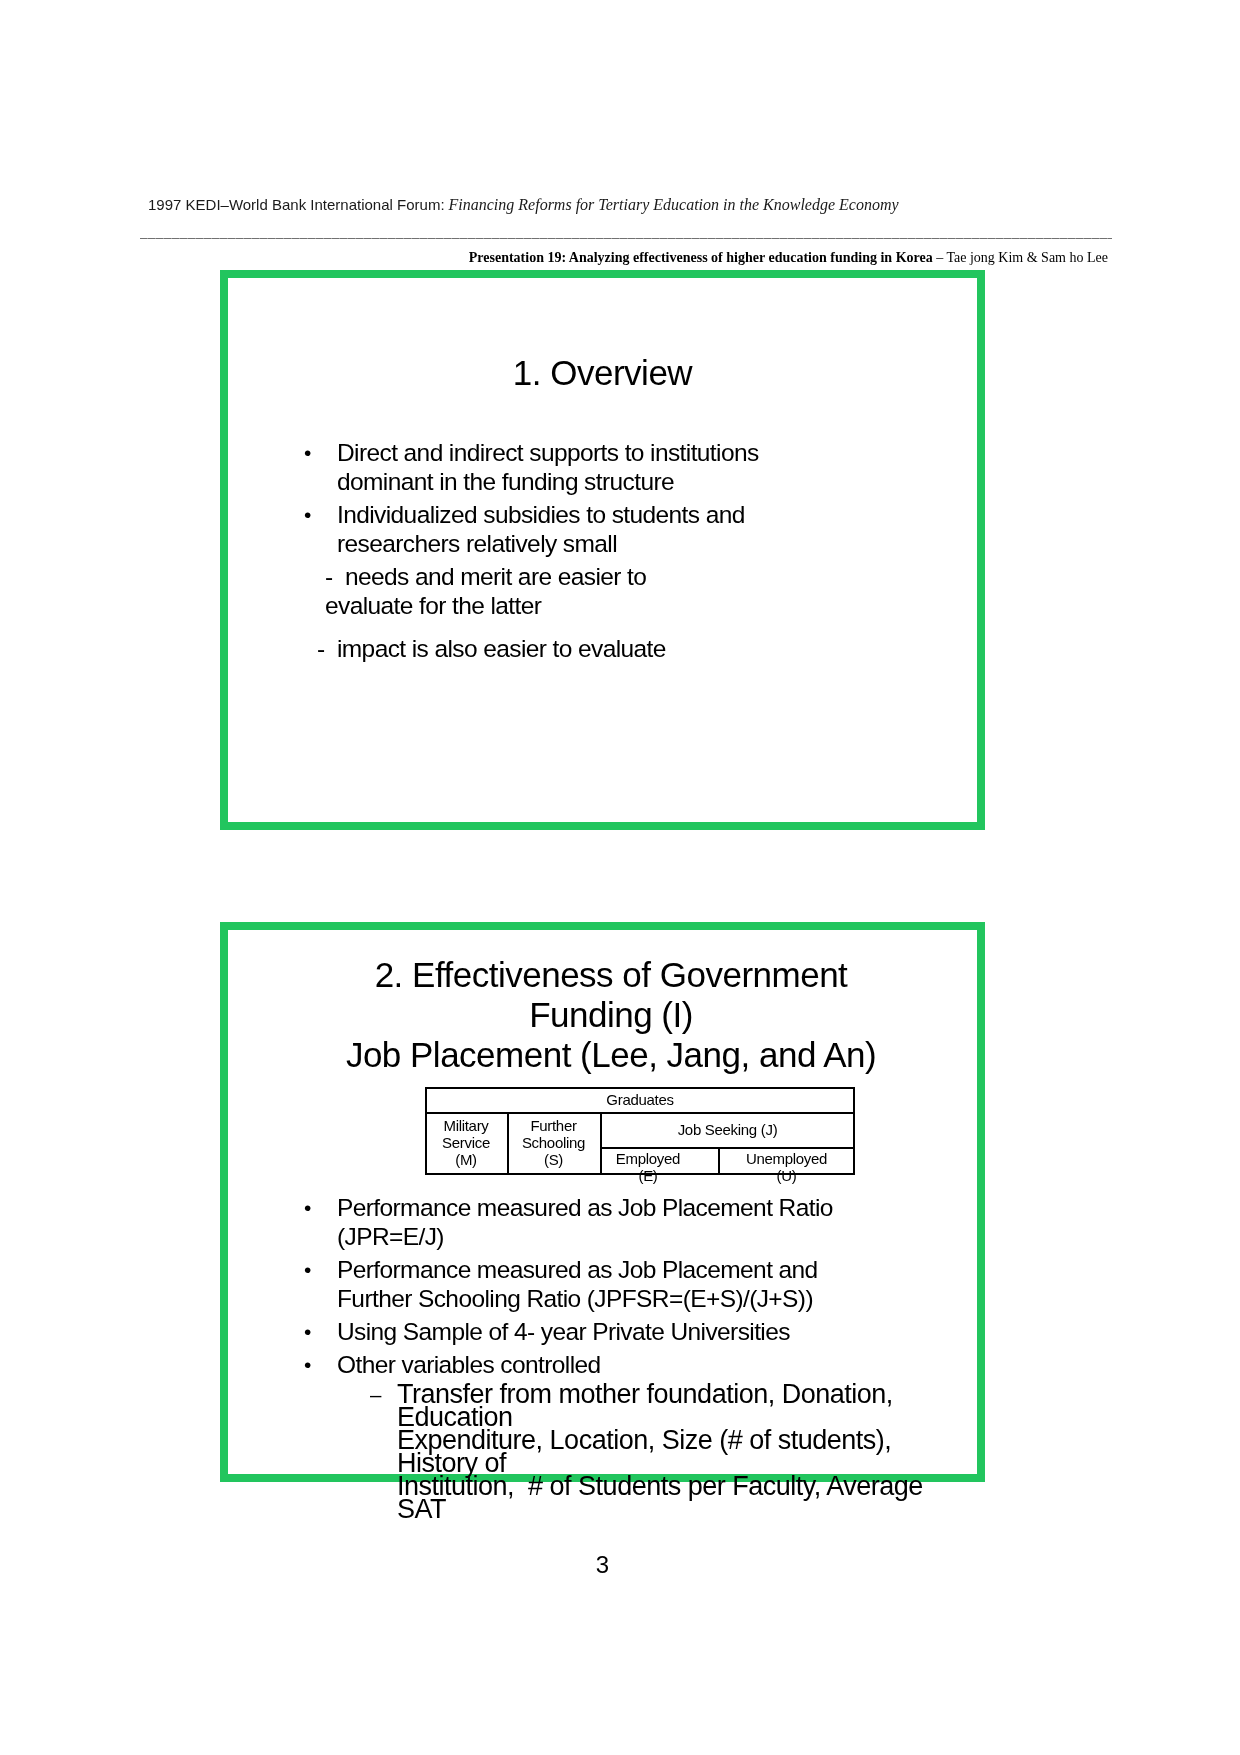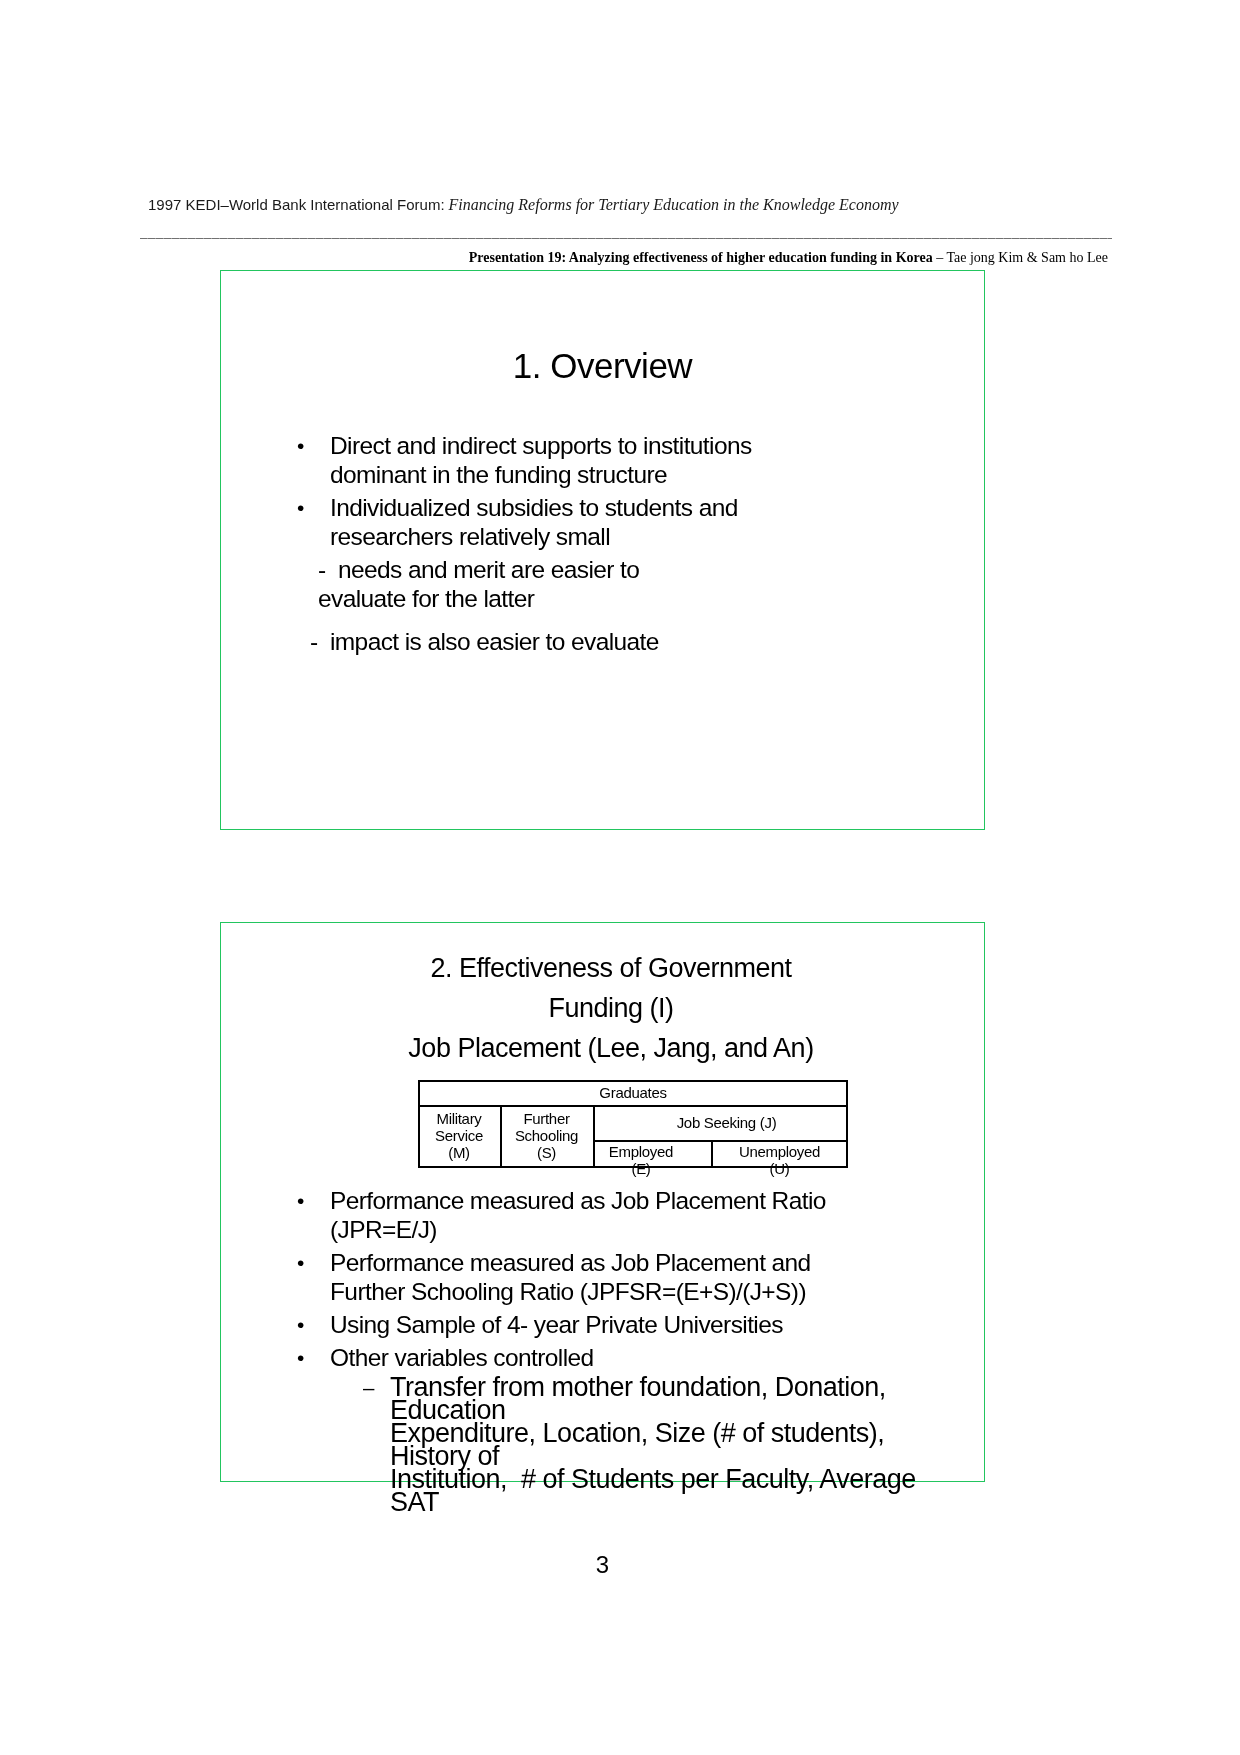--- a/index.html
+++ b/index.html
@@ -18,56 +18,56 @@
     font-family:"Liberation Serif",serif; font-size:15px; color:#444; letter-spacing:0.5px;
   }
   .hdr-line2 {
     position:absolute; left:145px; top:250px; width:963px; text-align:right; white-space:nowrap;
     font-family:"Liberation Serif","DejaVu Serif",serif; font-size:14px; color:#000;
   }
   .hdr-pres-title { font-weight:bold; }
   
   .slide {
     position:absolute; left:220px; width:765px; height:560px;
-    border:1px solid #22c55e; background:#fff; box-sizing:border-box;
+    border:8px solid #22c55e; background:#fff; box-sizing:border-box;
   }
   .slide-1 { top:270px; }
   .slide-2 { top:922px; }
   
   .s1-title {
     position:absolute; left:0; right:0; top:74px; text-align:center;
     font-size:35px; line-height:42px; letter-spacing:-0.5px;
   }
   .s1-body { position:absolute; left:74px; top:160px; width:630px; }
   .b-row { display:flex; margin-bottom:4px; }
   .b-marker { flex:none; width:33px; padding-left:2px; font-size:21px; line-height:29px; }
   .b-text { white-space:pre-line; font-size:24.5px; line-height:29px; letter-spacing:-0.6px; }
   .s1-sub1 { margin-left:23px; margin-top:2px; white-space:pre-line;
              font-size:24.5px; line-height:29px; letter-spacing:-0.6px; }
   .s1-sub2 { margin-left:15px; margin-top:14px; white-space:pre-line;
              font-size:24.5px; line-height:29px; letter-spacing:-0.6px; }
   
   .s2-title {
     position:absolute; left:0; right:0; top:25px; text-align:center; z-index:3;
-    font-size:27px; line-height:40px; letter-spacing:-0.5px; white-space:pre-line;padding-left:17px;
+    font-size:35px; line-height:40px; letter-spacing:-0.5px; white-space:pre-line;padding-left:17px;
   }
   .g-table { position:absolute; left:197px; top:157px; width:430px; height:88px; z-index:1;
              font-size:15px; letter-spacing:-0.3px; }
   .t-line { position:absolute; background:#000; }
   .t-outer { position:absolute; left:0; top:0; right:0; bottom:0; border:2px solid #000; box-sizing:border-box; }
   .t-h1 { left:0; right:0; top:25px; height:2px; }
   .t-h2 { left:175px; right:0; top:60px; height:2px; }
   .t-v1 { left:82px;  top:25px; bottom:0; width:2px; }
   .t-v2 { left:175px; top:25px; bottom:0; width:2px; }
   .t-v3 { left:293px; top:60px; bottom:0; width:2px; }
   .t-cell { position:absolute; text-align:center; line-height:17px; white-space:pre-line; z-index:2; }
   .t-graduates  { left:0; right:0; top:4px; }
   .t-military   { left:0;  width:82px;  top:30px; }
   .t-further    { left:82px; width:93px; top:30px; }
-  .t-jobseek    { left:181px; width:255px; top:34px; }
+  .t-jobseek    { left:175px; width:255px; top:34px; }
   .t-employed   { left:175px; width:96px; top:63px; }
   .t-unemployed { left:293px; width:137px; top:63px; }
   .s2-body { position:absolute; left:74px; top:263px; width:650px; z-index:2; }
   .s2-sub { display:flex; margin-left:68px; margin-top:2px; }
   .s2-sub-marker { flex:none; width:27px; font-size:20.5px; line-height:23px; }
   .s2-sub-text { white-space:pre-line; font-size:27px; line-height:23px; letter-spacing:-0.5px; }
   
   .page-num {
     position:absolute; left:220px; width:765px; top:1551px; text-align:center;
     font-size:24px;

